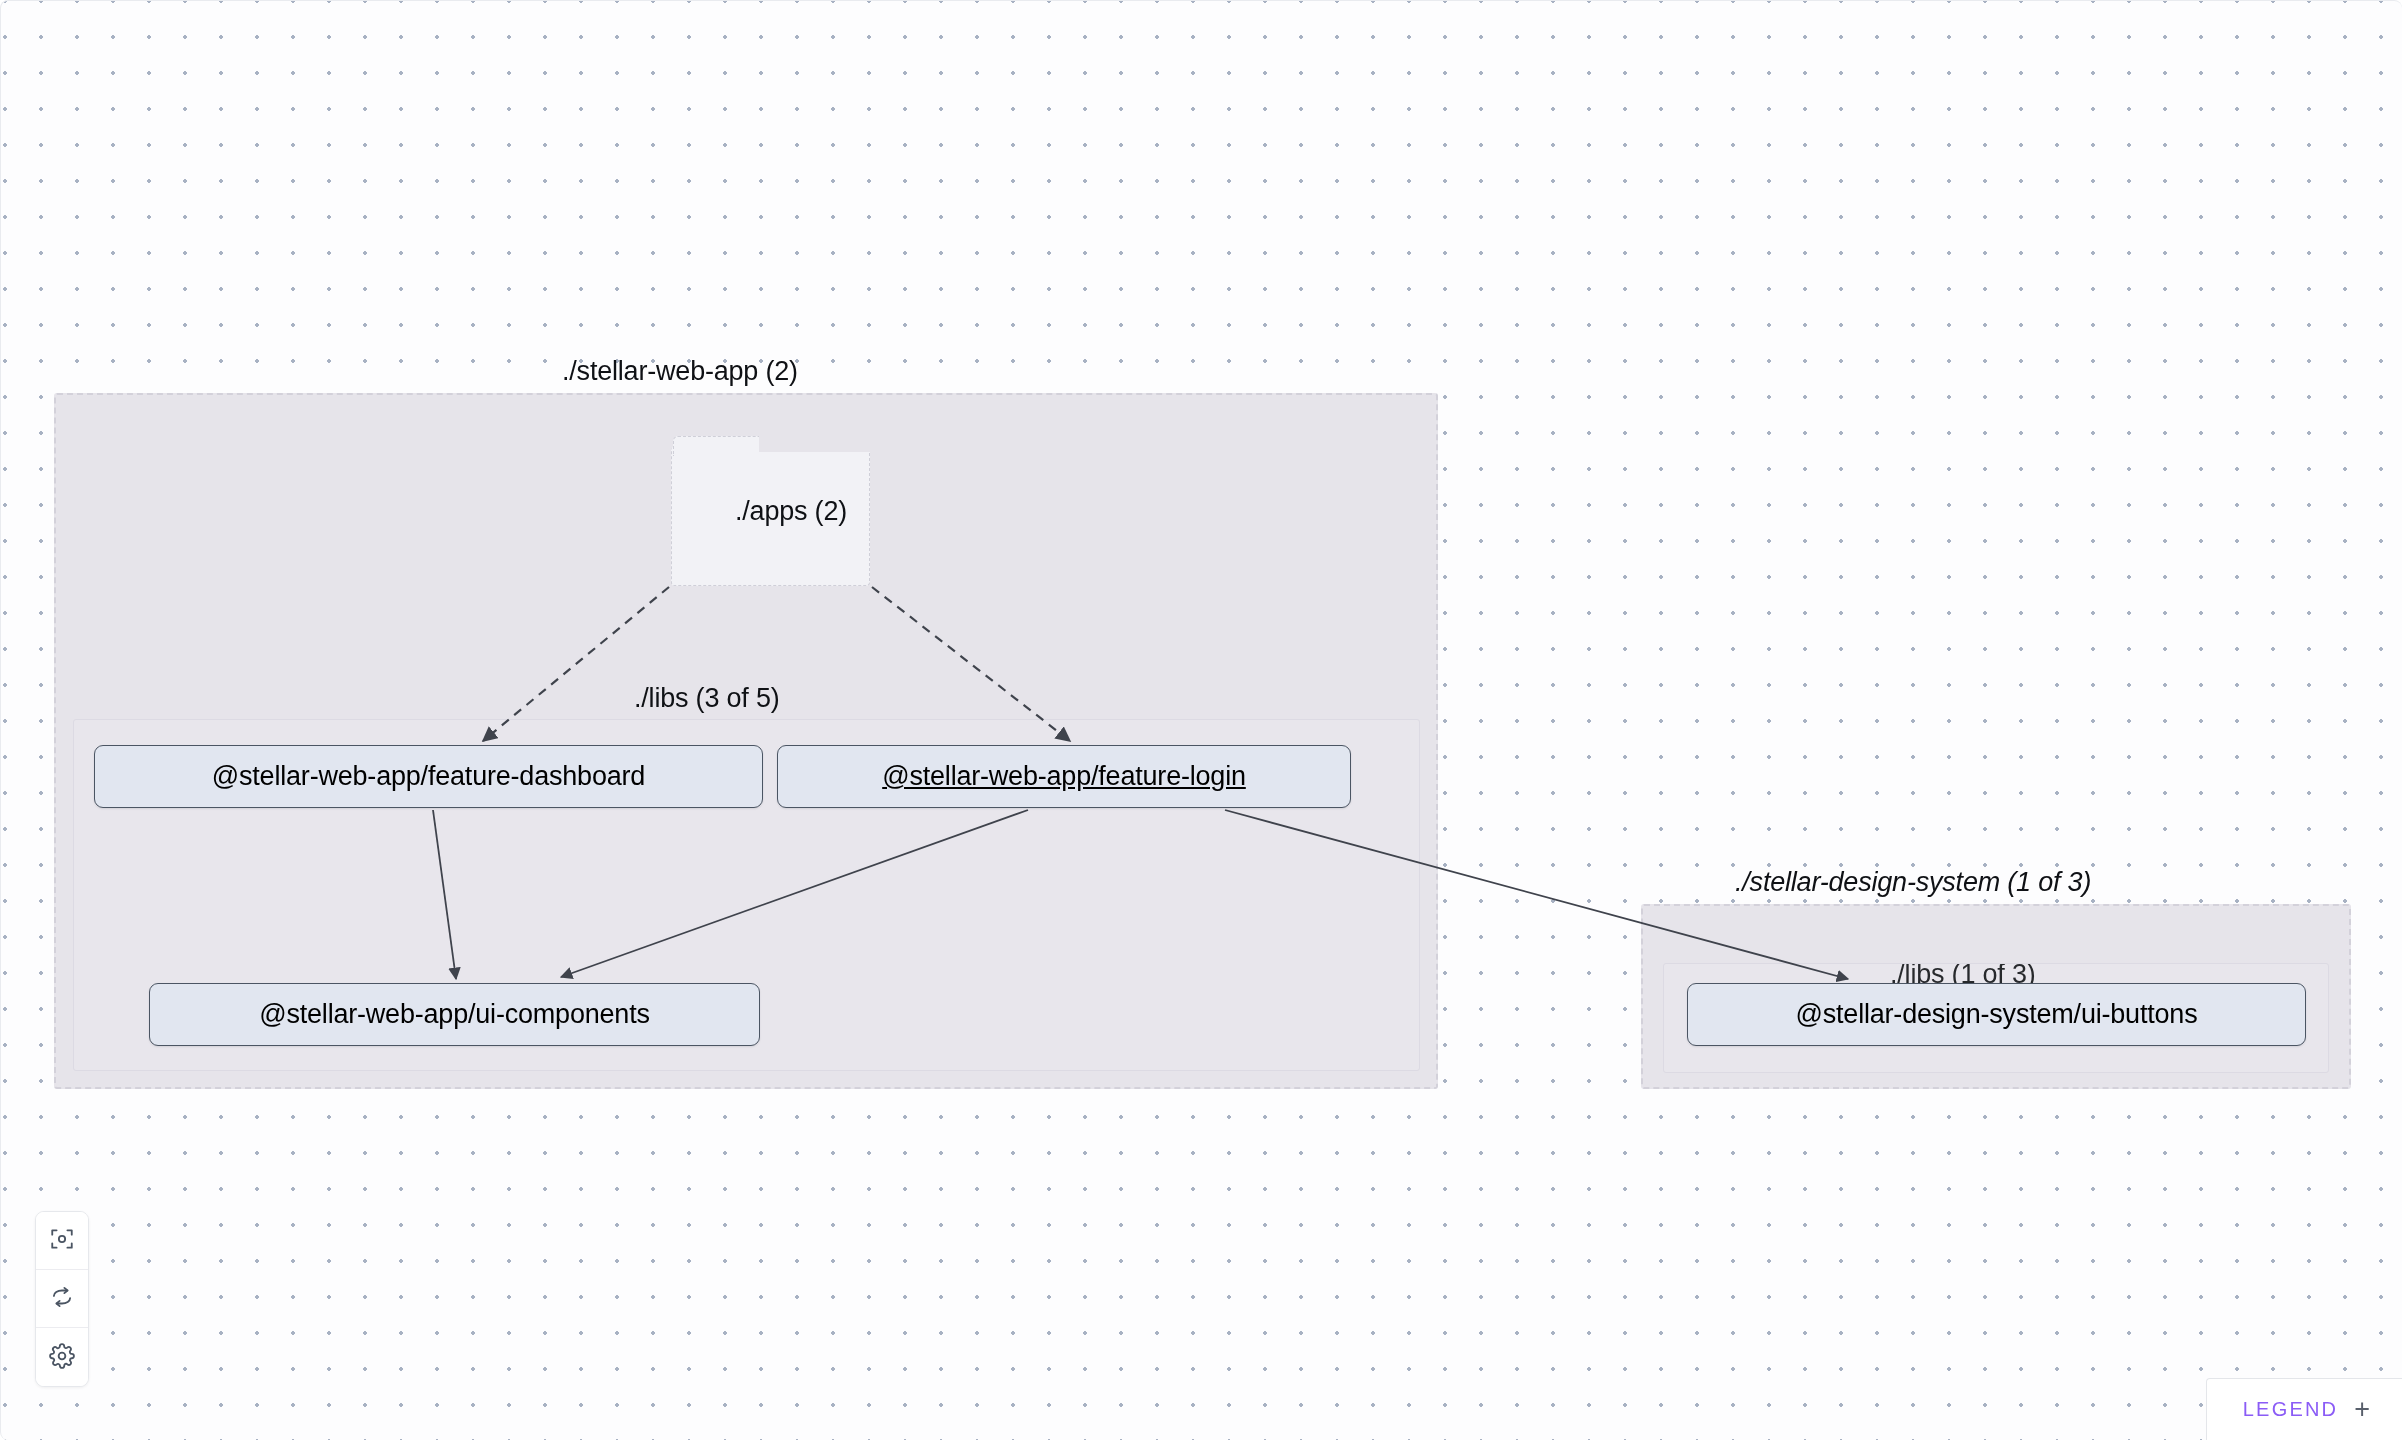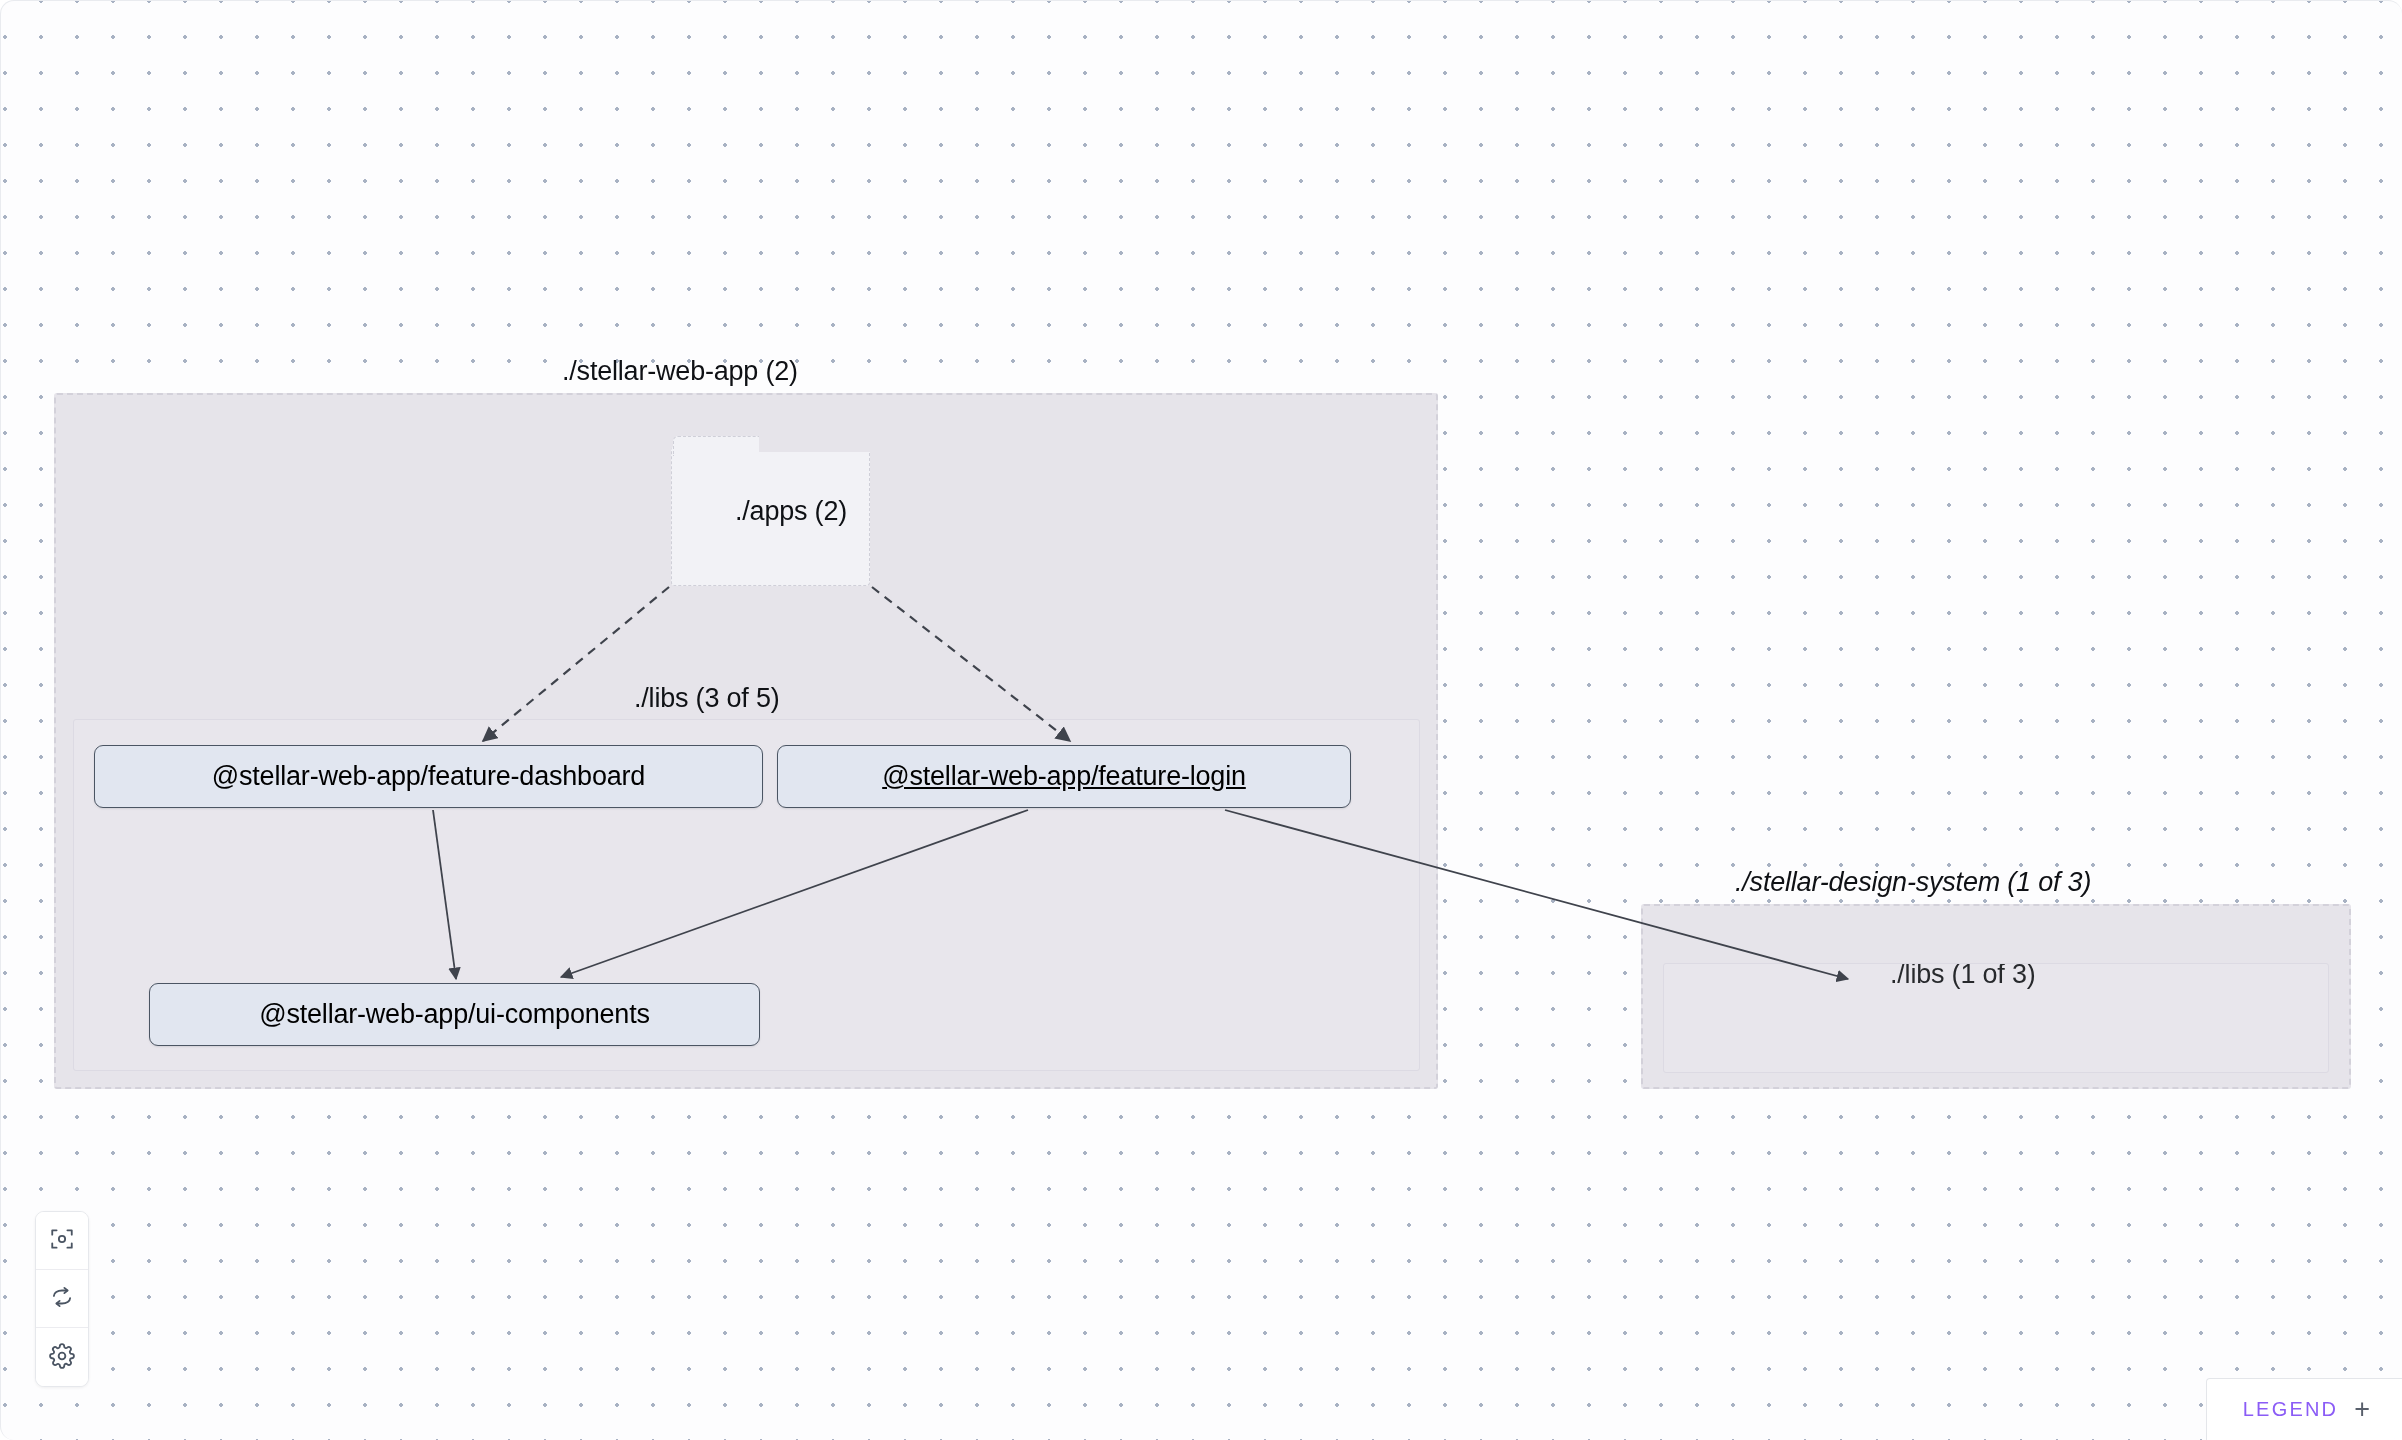--- a/index.html
+++ b/index.html
@@ -13,21 +13,21 @@
   }
 
   #canvas {
     position: relative;
     width: 2402px;
     height: 1440px;
     background-color: #fdfdfe;
     background-image: radial-gradient(circle, #a8b2c3 1.6px, transparent 1.7px);
     background-size: 36px 36px;
     background-position: 22px 18px;
-    border-radius: 14px;
+    border-radius: 8px;
     border-top: 1px solid #e9ebef;
     border-left: 1px solid #e9ebef;
     overflow: hidden;
   }
 
   
   .group {
     position: absolute;
     background: #e6e4ea;
     border: 2px dashed #d3d1da;
@@ -205,20 +205,23 @@
   </div>
 
   <div class="node" style="left:776px; top:744px; width:574px; height:63px;text-decoration:underline;">
     <span>@stellar-web-app/feature-login</span>
   </div>
 
   <div class="node" style="left:148px; top:982px; width:611px; height:63px;">
     <span>@stellar-web-app/ui-components</span>
   </div>
 
+  <div class="node" style="left:1686px; top:982px; width:619px; height:63px;">
+    <span>@stellar-design-system/ui-buttons</span>
+  </div>
 
   <div id="controls">
     <button class="ctrl-btn">
       <span>
         <svg width="26" height="26" viewBox="0 0 24 24" fill="none" stroke="#4b5563" stroke-width="1.7" stroke-linecap="round" stroke-linejoin="round">
           <path d="M3 8 V4 H7"></path>
           <path d="M17 4 H21 V8"></path>
           <path d="M21 16 V20 H17"></path>
           <path d="M7 20 H3 V16"></path>
           <circle cx="12" cy="12" r="2.9"></circle>

